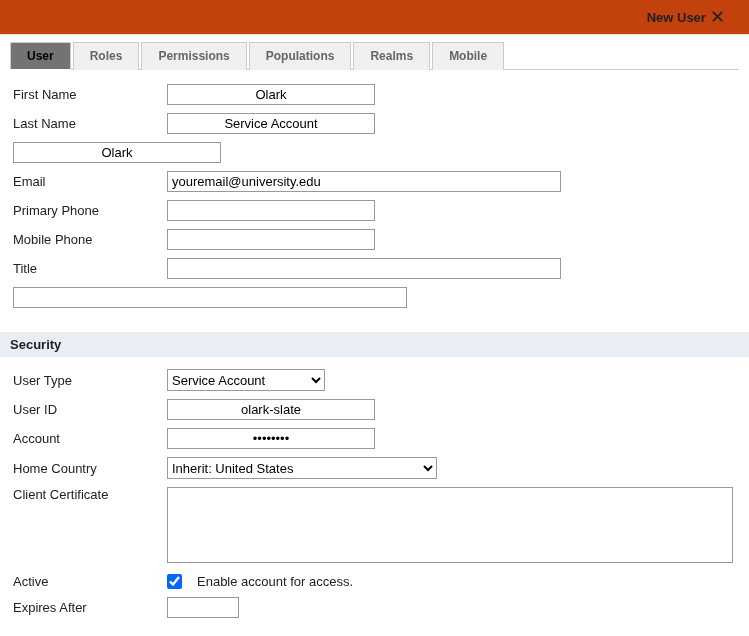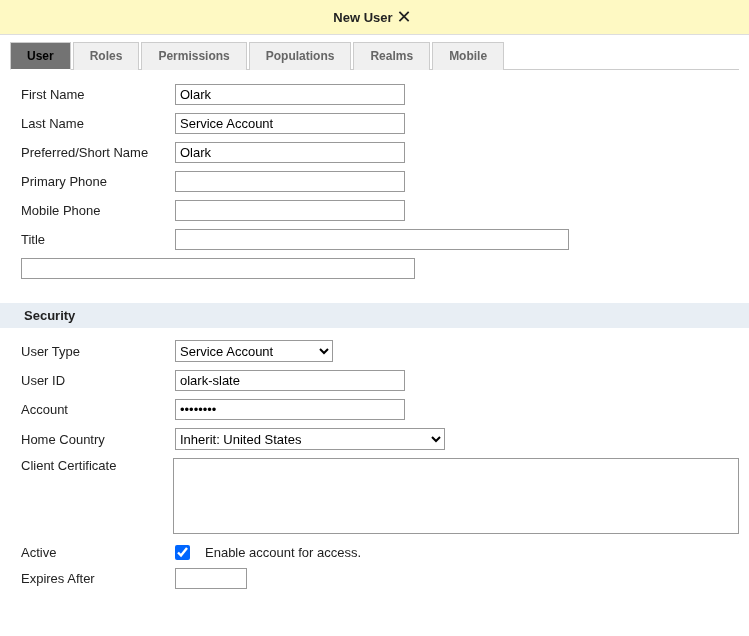--- a/index.html
+++ b/index.html
@@ -1,35 +1,35 @@
 <!DOCTYPE html>
 <html><head>
   <meta charset="utf-8">
   <style>
     * { box-sizing: border-box; margin: 0; padding: 0; }
     body { font-family: Arial, Helvetica, sans-serif; font-size: 13px; color: #222; background: #fff; width: 749px; }
-    .dialog-header { background: #fef9c3; padding: 8px 28px; display: flex; justify-content: center; align-items: center; border-bottom: 1px solid #ddd; }
+    .dialog-header { background: #c2410c; padding: 8px 20px; display: flex; justify-content: flex-end; align-items: center; border-bottom: 1px solid #ddd; }
     .dialog-title { font-weight: bold; font-size: 13px; }
     .close-icon { font-size: 18px; cursor: pointer; line-height: 1; padding: 0 4px; }
     .tabs { display: flex; margin: 6px 10px 0 10px; border-bottom: 1px solid #ccc; }
     .tab { padding: 6px 16px; background: #f0f0f0; border: 1px solid #ccc; border-bottom: none; margin-right: 2px; color: #666; font-weight: bold; font-size: 12px; cursor: pointer; position: relative; top: 1px; }
     .tab.active { background: #737373; color: #000; border-bottom: 1px solid #fff; }
-    .form-area { padding: 14px 10px 10px 21px; }
+    .form-area { padding: 14px 10px 10px 13px; }
     .row { display: flex; align-items: center; margin-bottom: 8px; }
     .row.top { align-items: flex-start; }
     .label { width: 154px; font-size: 13px; }
     .ctrl input[type=text], .ctrl input[type=password] { border: 1px solid #999; padding: 2px 4px; font-size: 13px; height: 21px; font-family: inherit; }
     .ctrl select { border: 1px solid #999; font-size: 13px; height: 22px; font-family: inherit; background: #fff; }
     .ctrl textarea { border: 1px solid #999; font-size: 13px; font-family: inherit; resize: none; }
-    .w-short { width: 230px; }
+    .w-short { width: 208px; text-align: center; }
     .w-long { width: 394px; }
     .w-select { width: 158px; }
     .w-select-long { width: 270px; }
     .w-tiny { width: 72px; }
-    .section-header { background: #e8eef4; font-weight: bold; padding: 5px 24px; margin: 6px 0 12px 0; }
+    .section-header { background: #e8eef4; font-weight: bold; padding: 5px 10px; margin: 6px 0 12px 0; }
     .check-row { display: flex; align-items: center; gap: 9px; }
     .check-row input[type=checkbox] { margin-right: 6px; width: 15px; height: 15px; accent-color: #0066ff; }
   </style>
 </head>
 <body>
 
 <div class="dialog-header">
   <span class="dialog-title">New User</span>
   <span class="close-icon">✕</span>
 </div>
@@ -47,22 +47,25 @@
 
   <div class="row">
     <div class="label">First Name</div>
     <div class="ctrl"><input type="text" class="w-short" value="Olark" style=""></div>
   </div>
   <div class="row">
     <div class="label">Last Name</div>
     <div class="ctrl"><input type="text" class="w-short" value="Service Account" style=""></div>
   </div>
   <div class="row">
-    <div class="label">Preferred/Short Name</div>
     <div class="ctrl"><input type="text" class="w-short" value="Olark" style=""></div>
+  </div>
+  <div class="row">
+    <div class="label">Email</div>
+    <div class="ctrl"><input type="text" class="w-long" value="youremail@university.edu" style=""></div>
   </div>
   <div class="row">
     <div class="label">Primary Phone</div>
     <div class="ctrl"><input type="text" class="w-short" value="" style=""></div>
   </div>
   <div class="row">
     <div class="label">Mobile Phone</div>
     <div class="ctrl"><input type="text" class="w-short" value="" style=""></div>
   </div>
   <div class="row">

